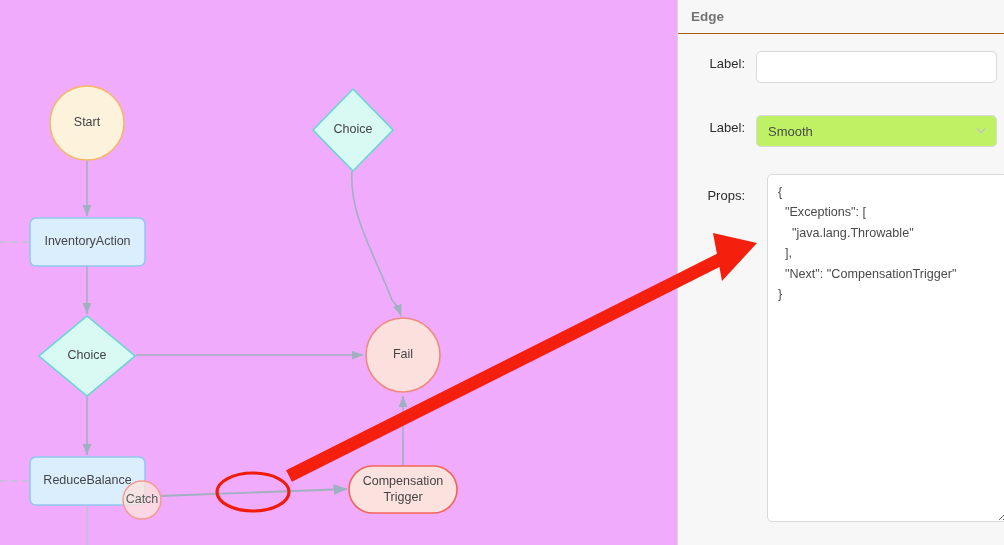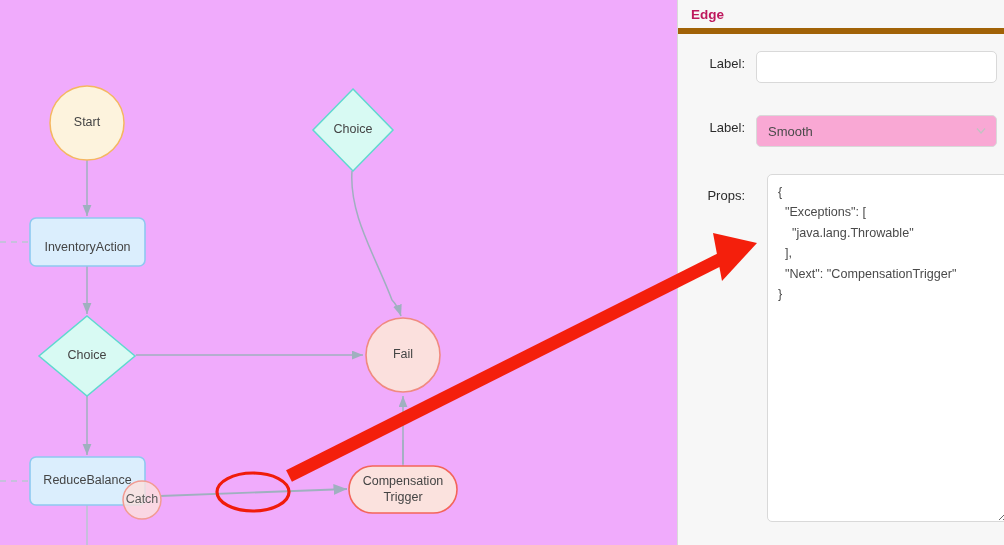--- a/index.html
+++ b/index.html
@@ -38,26 +38,26 @@
 
   
   #panel {
     position: absolute; left: 677px; top: 0;
     width: 327px; height: 545px;
     background: #f7f7f7;
     border-left: 1px solid #d9d9d9;
   }
   #panel-header {
     height: 34px;
-    border-bottom: 6px solid #a16207;
+    border-bottom: 1px solid #a16207;
     display: flex; align-items: center;
     padding-left: 13px;
     font-size: 13.5px;
     font-weight: bold;
-    color: #be185d;
+    color: #737373;
     background: #f7f7f7;
   }
   .form-row {
     position: absolute;
     display: flex;
     align-items: flex-start;
   }
   .form-label {
     font-size: 13px;
     color: #2b2b2b;
@@ -77,21 +77,21 @@
     outline: none;
   }
   .select-wrap {
     position: relative;
     width: 241px; height: 32px;
   }
   .field-select {
     width: 241px; height: 32px;
     border: 1px solid #d9d9d9;
     border-radius: 5px;
-    background: #f9a8d4;
+    background: #bef264;
     font-size: 13px;
     color: #4a4a4a;
     padding: 0 11px;
     display: flex; align-items: center;
   }
   .chev {
     position: absolute; right: 11px; top: 11px;
     width: 10px; height: 10px;
     pointer-events: none;
   }
@@ -187,21 +187,21 @@
       </g>
       <g>
         <circle cx="142" cy="500" r="19" fill="#fbe0dd" fill-opacity="0.82" stroke="#f29b92" stroke-width="1.5"></circle>
       </g>
       <g>
         <rect x="349" y="466" width="108" height="47" rx="23.5" fill="#fbe2de" stroke="#f3655a" stroke-width="1.6"></rect>
       </g>
     </svg>
 
     <div class="node-label" style="left:50px;  top:104px; width:74px;  height:38px;">Start</div>
-    <div class="node-label" style="left:30px;  top:224px; width:115px; height:48px;">InventoryAction</div>
+    <div class="node-label" style="left:30px;  top:218px; width:115px; height:48px;">InventoryAction</div>
     <div class="node-label" style="left:50px;  top:337px; width:74px;  height:38px;">Choice</div>
     <div class="node-label" style="left:30px;  top:457px; width:115px; height:48px;">ReduceBalance</div>
     <div class="node-label" style="left:118px; top:488px; width:48px;  height:24px; color:#5a5a5a;">Catch</div>
     <div class="node-label" style="left:316px; top:111px; width:74px;  height:38px;">Choice</div>
     <div class="node-label" style="left:349px; top:466px; width:108px; height:47px;">Compensation
 Trigger</div>
     <div class="node-label" style="left:366px; top:336px; width:74px;  height:38px;">Fail</div>
   </div>
 
   <div id="panel">

